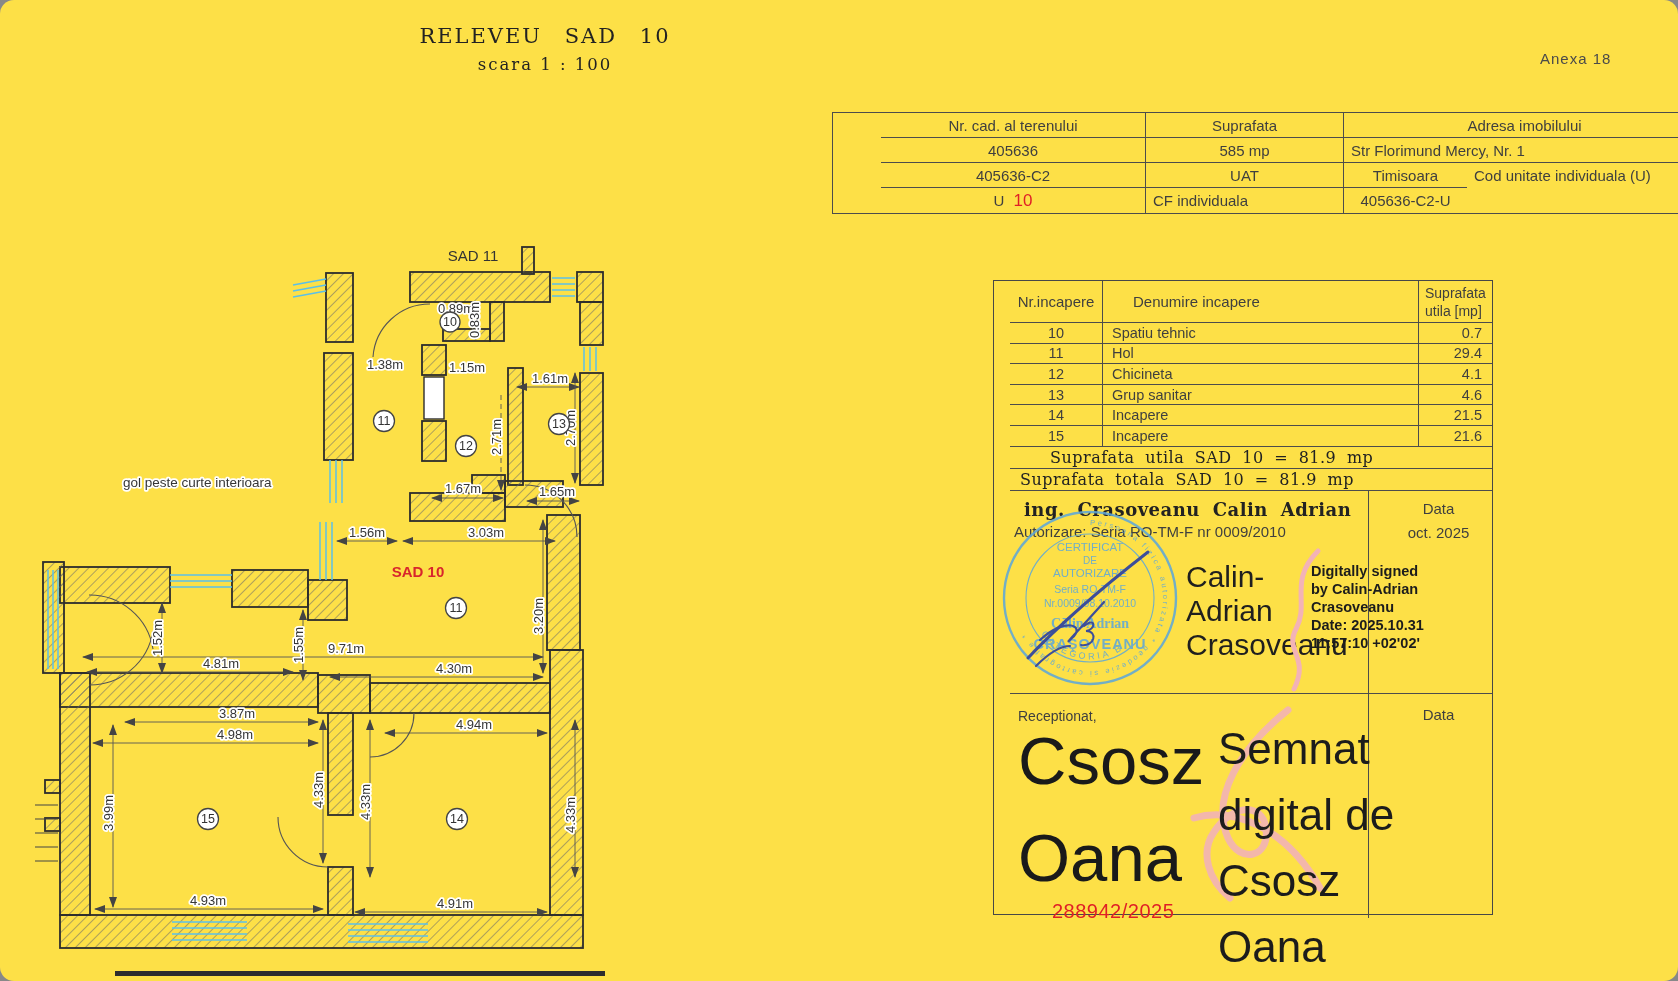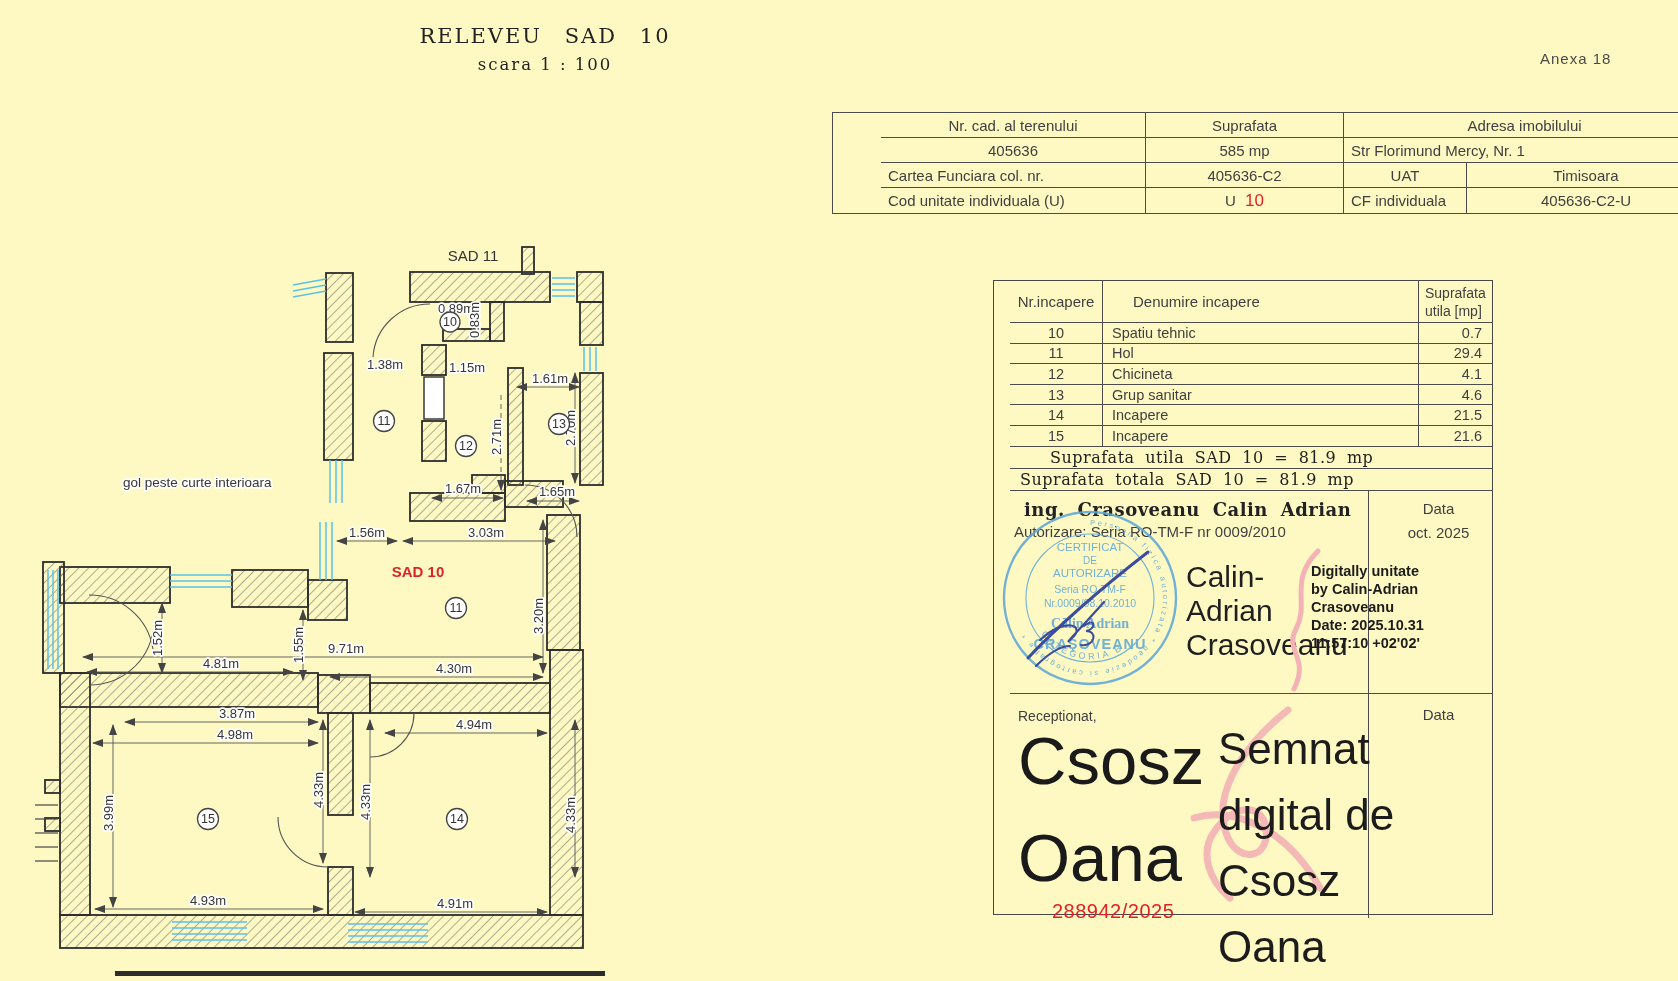--- a/index.html
+++ b/index.html
@@ -1,17 +1,17 @@
 <!DOCTYPE html>
 <html><head>
 <meta charset="utf-8">
 <style>
   html,body{margin:0;padding:0;background:#888;}
-  .canvas{position:relative;width:1678px;height:981px;background:#fef9c3;overflow:hidden;
-          font-family:"Liberation Sans",sans-serif;color:#3f3f3f;}
+  .canvas{position:relative;width:1678px;height:981px;background:#fde047;overflow:hidden;
+          font-family:"Liberation Sans",sans-serif;color:#3f3f3f;border-radius:14px;}
   
   .title-block{position:absolute;left:395px;top:24px;width:300px;text-align:center;color:#222;}
   .title-main{font-family:"DejaVu Serif",serif;font-size:21px;letter-spacing:2px;word-spacing:14px;}
   .title-scale{font-family:"DejaVu Serif",serif;font-size:16.5px;letter-spacing:2px;margin-top:7px;}
   .annex{position:absolute;left:1540px;top:50px;font-size:15px;color:#4a4a4a;letter-spacing:1px;}
   
   .ptable{position:absolute;left:832px;top:112px;display:grid;
           grid-template-columns:265px 198px 123px 238px;grid-auto-rows:25px;
           border:1.4px solid #4c4c4c;font-size:15px;padding-left:48px;}
   .ptable .c{border-right:1px solid #4c4c4c;border-bottom:1px solid #4c4c4c;
@@ -85,21 +85,20 @@
   </div>
   <div class="annex">Anexa 18</div>
 
   <div class="ptable">
     <div class="c">Nr. cad. al terenului</div>
     <div class="c">Suprafata</div>
     <div class="c span2 last">Adresa imobilului</div>
     <div class="c">405636</div>
     <div class="c">585 mp</div>
     <div class="c span2 last left">Str Florimund Mercy, Nr. 1</div>
-    <div class="c left">Cartea Funciara col. nr.</div>
     <div class="c">405636-C2</div>
     <div class="c">UAT</div>
     <div class="c last">Timisoara</div>
     <div class="c left bot">Cod unitate individuala (U)</div>
     <div class="c bot">
       <span>U</span>
       <span class="u-red">10</span>
     </div>
     <div class="c left bot">CF individuala</div>
     <div class="c last bot">405636-C2-U</div>
@@ -207,21 +206,21 @@
     <div>Calin-</div>
     <div>Adrian</div>
     <div>Crasoveanu</div>
   </div>
 
   <svg class="pink-small" width="64" height="152" viewBox="0 0 64 152">
     <path d="M 46 6 C 16 36, 38 58, 24 84 C 12 106, 38 112, 22 144" fill="none" stroke="#f3b3b6" stroke-width="5" stroke-linecap="round"></path>
   </svg>
 
   <div class="dig-note">
-    <div>Digitally unitate</div>
+    <div>Digitally signed</div>
     <div>by Calin-Adrian</div>
     <div>Crasoveanu</div>
     <div>Date: 2025.10.31</div>
     <div>11:57:10 +02'02'</div>
   </div>
 
   <svg class="pink-big" width="165" height="210" viewBox="0 0 165 210">
     <g fill="none" stroke="#f3b3b6" stroke-linecap="round" opacity="0.9">
       <path d="M 118 10 C 70 48, 40 98, 58 138 C 70 164, 100 158, 96 128 C 92 102, 62 104, 44 132 C 30 152, 38 180, 60 198" stroke-width="7"></path>
       <path d="M 24 118 C 64 106, 116 128, 150 188" stroke-width="7"></path>

